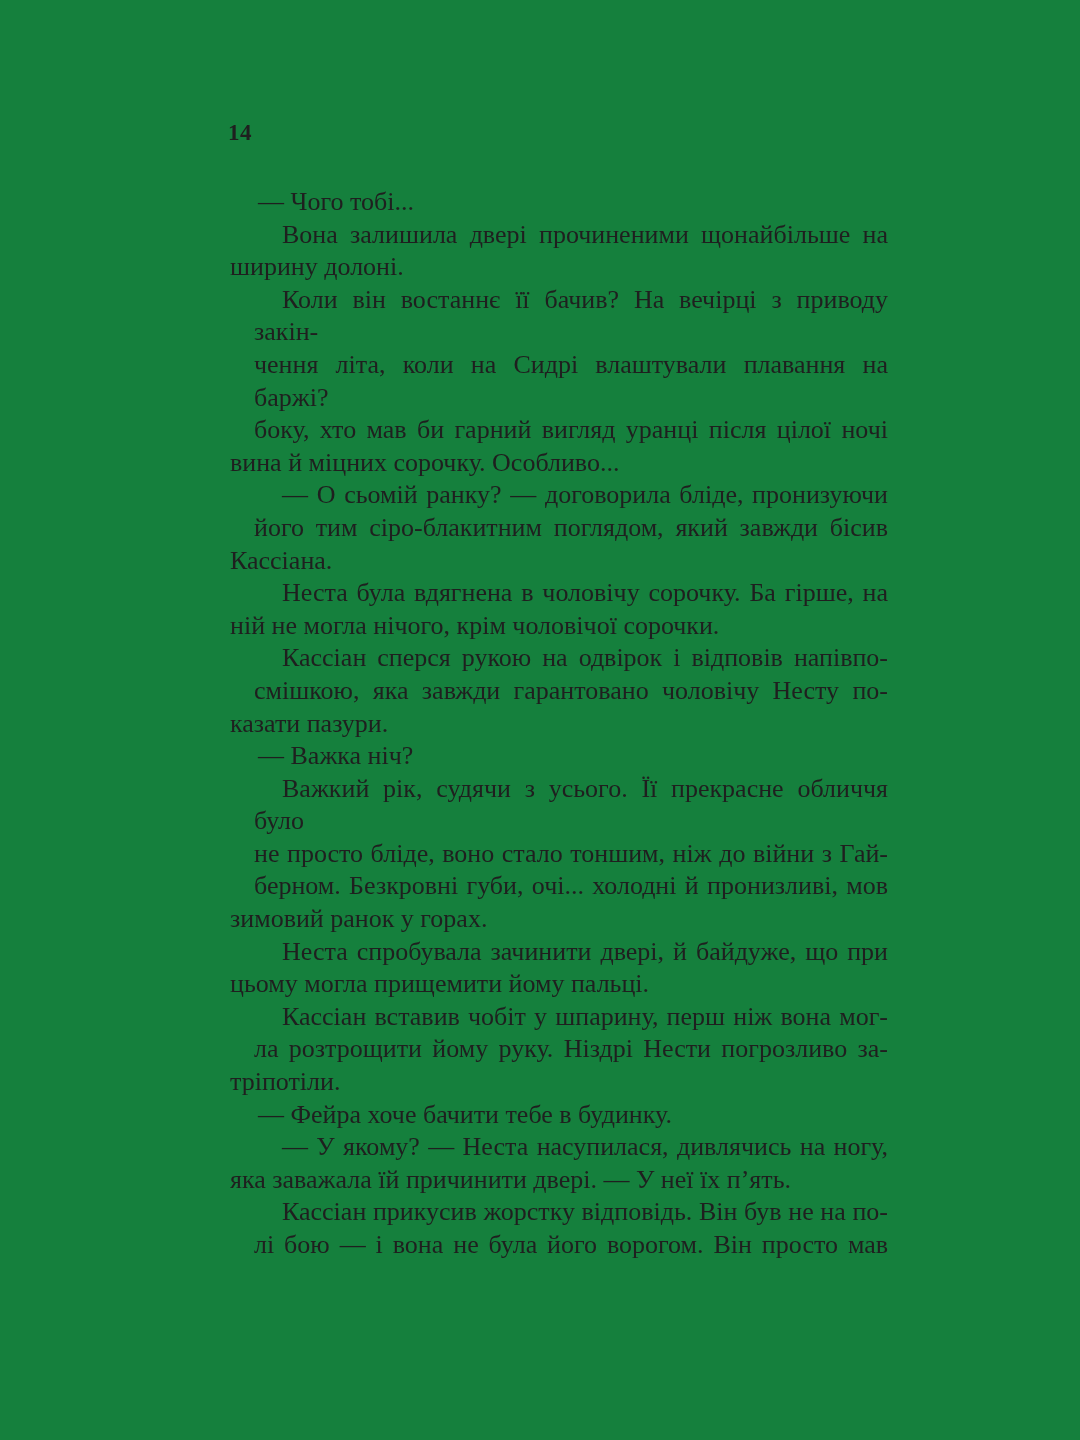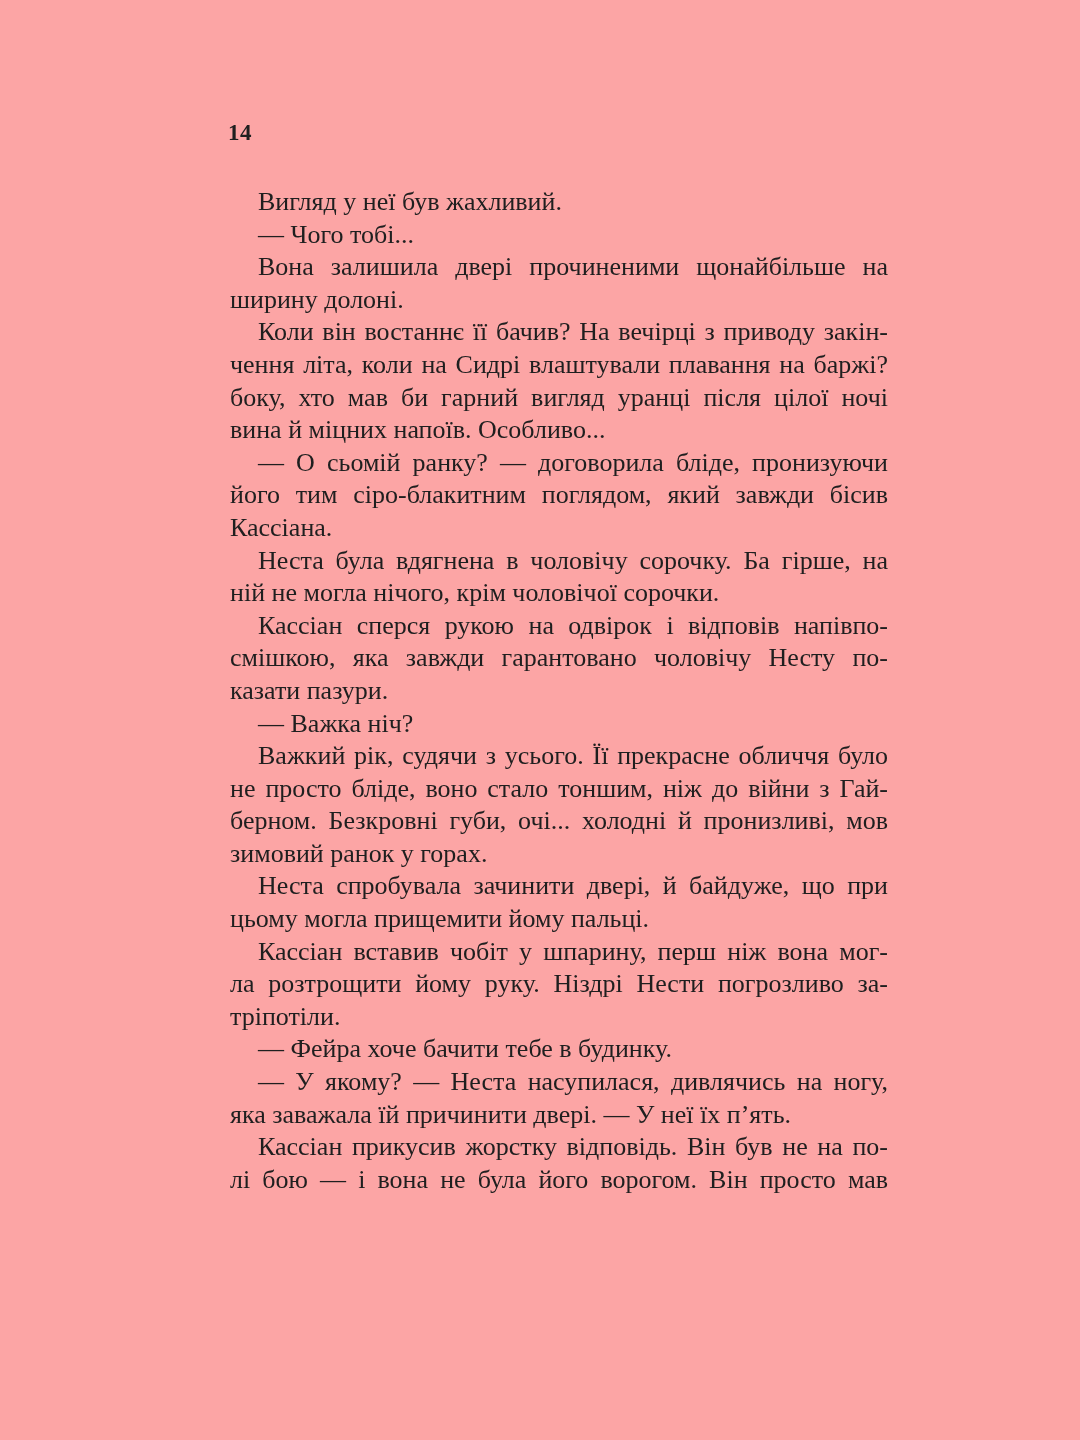--- a/index.html
+++ b/index.html
@@ -10,21 +10,21 @@
     width: 1080px;
     height: 1440px;
     background: #ffffff;
     font-family: "Liberation Serif", serif;
     overflow: hidden;
   }
   .page {
     position: relative;
     width: 1080px;
     height: 1440px;
-    background: #fca5a5;
+    background: #15803d;
     color: #1f1f1f;
   }
   .page-number {
     position: absolute;
     left: 228px;
     top: 120px;
     font-size: 23px;
     font-weight: bold;
     letter-spacing: 0.5px;
     color: #1f1f1f;
@@ -39,42 +39,42 @@
     color: #1f1f1f;
   }
   .line {
     white-space: nowrap;
     text-align: left;
   }
   .line.justify {
     white-space: normal;
     text-align: justify;
     text-align-last: justify;
+    margin-left: 24px;
   }
   .line.indent > .indent-pad {
     display: inline-block;
     width: 28px;
   }
   .italic {
   }
 </style>
 </head>
 <body>
 
 <div class="page">
   <div class="page-number">14</div>
   <div class="text-block">
-      <div class="line indent"><span class="indent-pad"></span><span>Вигляд у неї був жахливий.</span></div>
       <div class="line indent"><span class="indent-pad"></span><span>— Чого тобі...</span></div>
       <div class="line indent justify"><span class="indent-pad"></span><span>Вона залишила двері прочиненими щонайбільше на</span></div>
       <div class="line"><span>ширину долоні.</span></div>
       <div class="line indent justify"><span class="indent-pad"></span><span>Коли він востаннє її бачив? На вечірці з приводу закін-</span></div>
       <div class="line justify"><span>чення літа, коли на Сидрі влаштували плавання на баржі?</span></div>
       <div class="line justify"><span>боку, хто мав би гарний вигляд уранці після цілої ночі</span></div>
-      <div class="line"><span>вина й міцних напоїв. Особливо...</span></div>
+      <div class="line"><span>вина й міцних сорочку. Особливо...</span></div>
       <div class="line indent justify"><span class="indent-pad"></span><span>— О сьомій ранку? — договорила бліде, пронизуючи</span></div>
       <div class="line justify"><span>його тим сіро-блакитним поглядом, який завжди бісив</span></div>
       <div class="line"><span>Кассіана.</span></div>
       <div class="line indent justify"><span class="indent-pad"></span><span>Неста була вдягнена в чоловічу сорочку. Ба гірше, на</span></div>
       <div class="line"><span>ній не могла </span><span class="italic">нічого</span><span>, крім чоловічої сорочки.</span></div>
       <div class="line indent justify"><span class="indent-pad"></span><span>Кассіан сперся рукою на одвірок і відповів напівпо-</span></div>
       <div class="line justify"><span>смішкою, яка завжди гарантовано чоловічу Несту по-</span></div>
       <div class="line"><span>казати пазури.</span></div>
       <div class="line indent"><span class="indent-pad"></span><span>— Важка ніч?</span></div>
       <div class="line indent justify"><span class="indent-pad"></span><span>Важкий рік, судячи з усього. Її прекрасне обличчя було</span></div>

